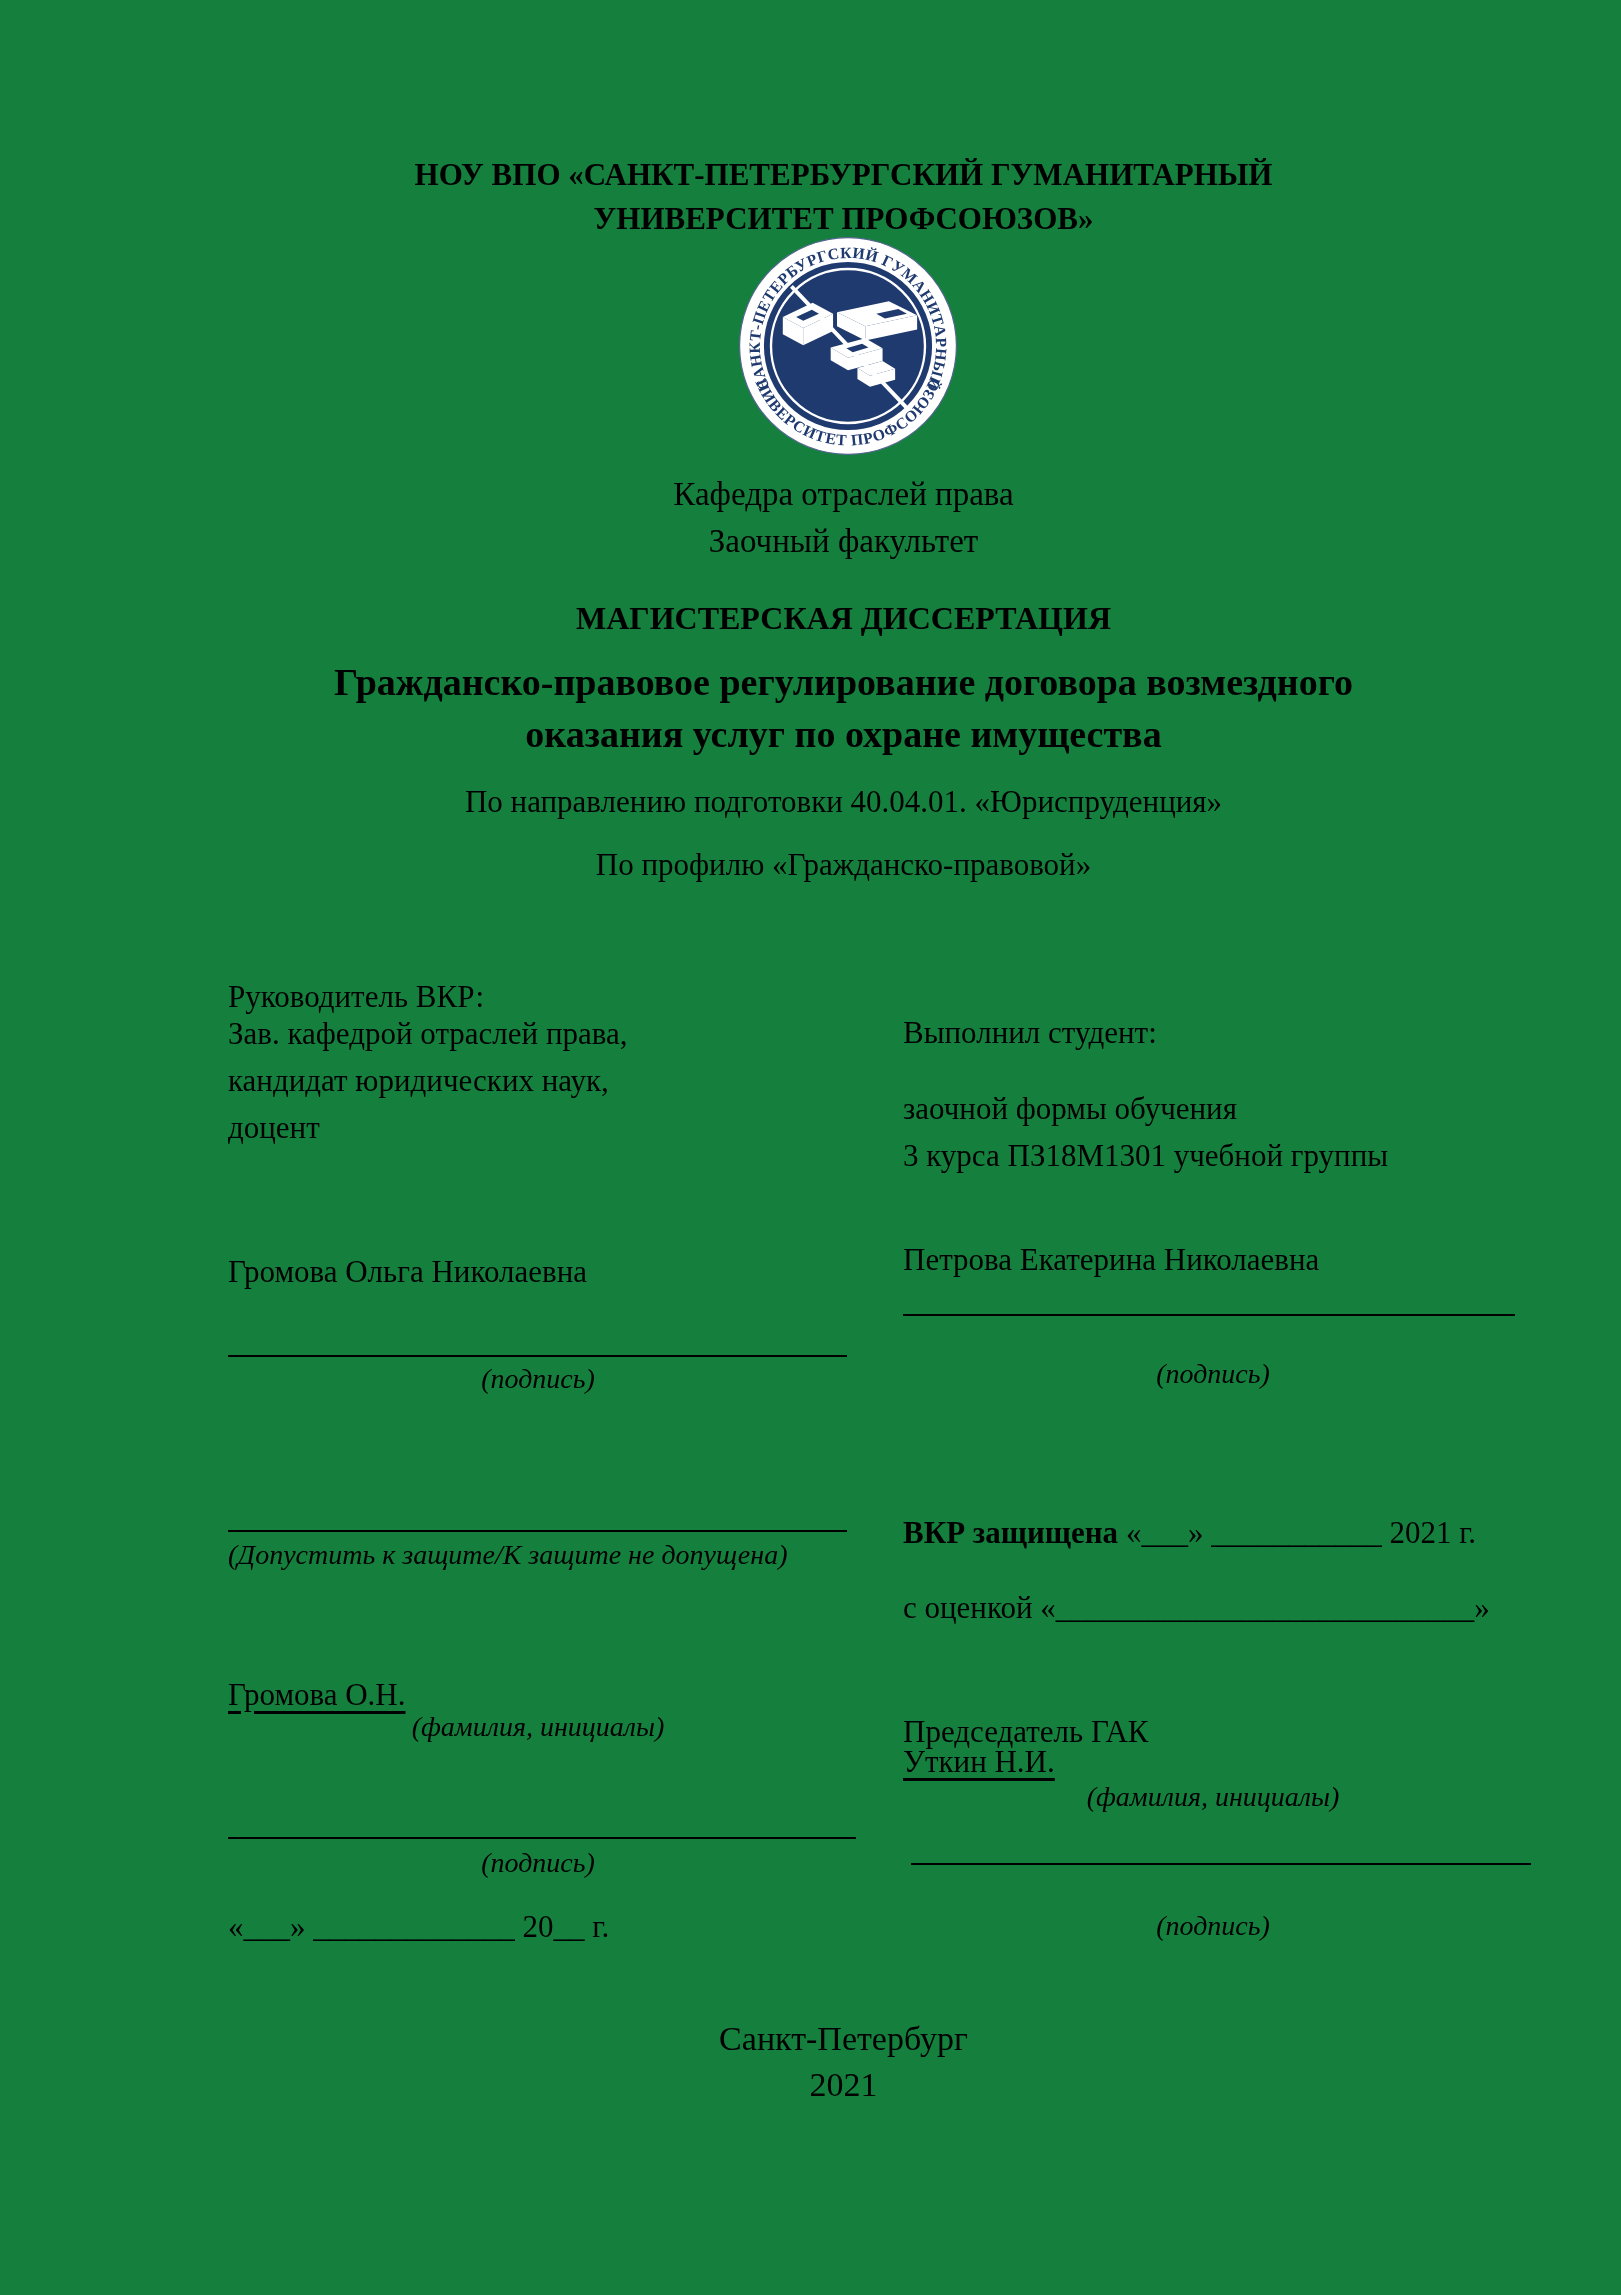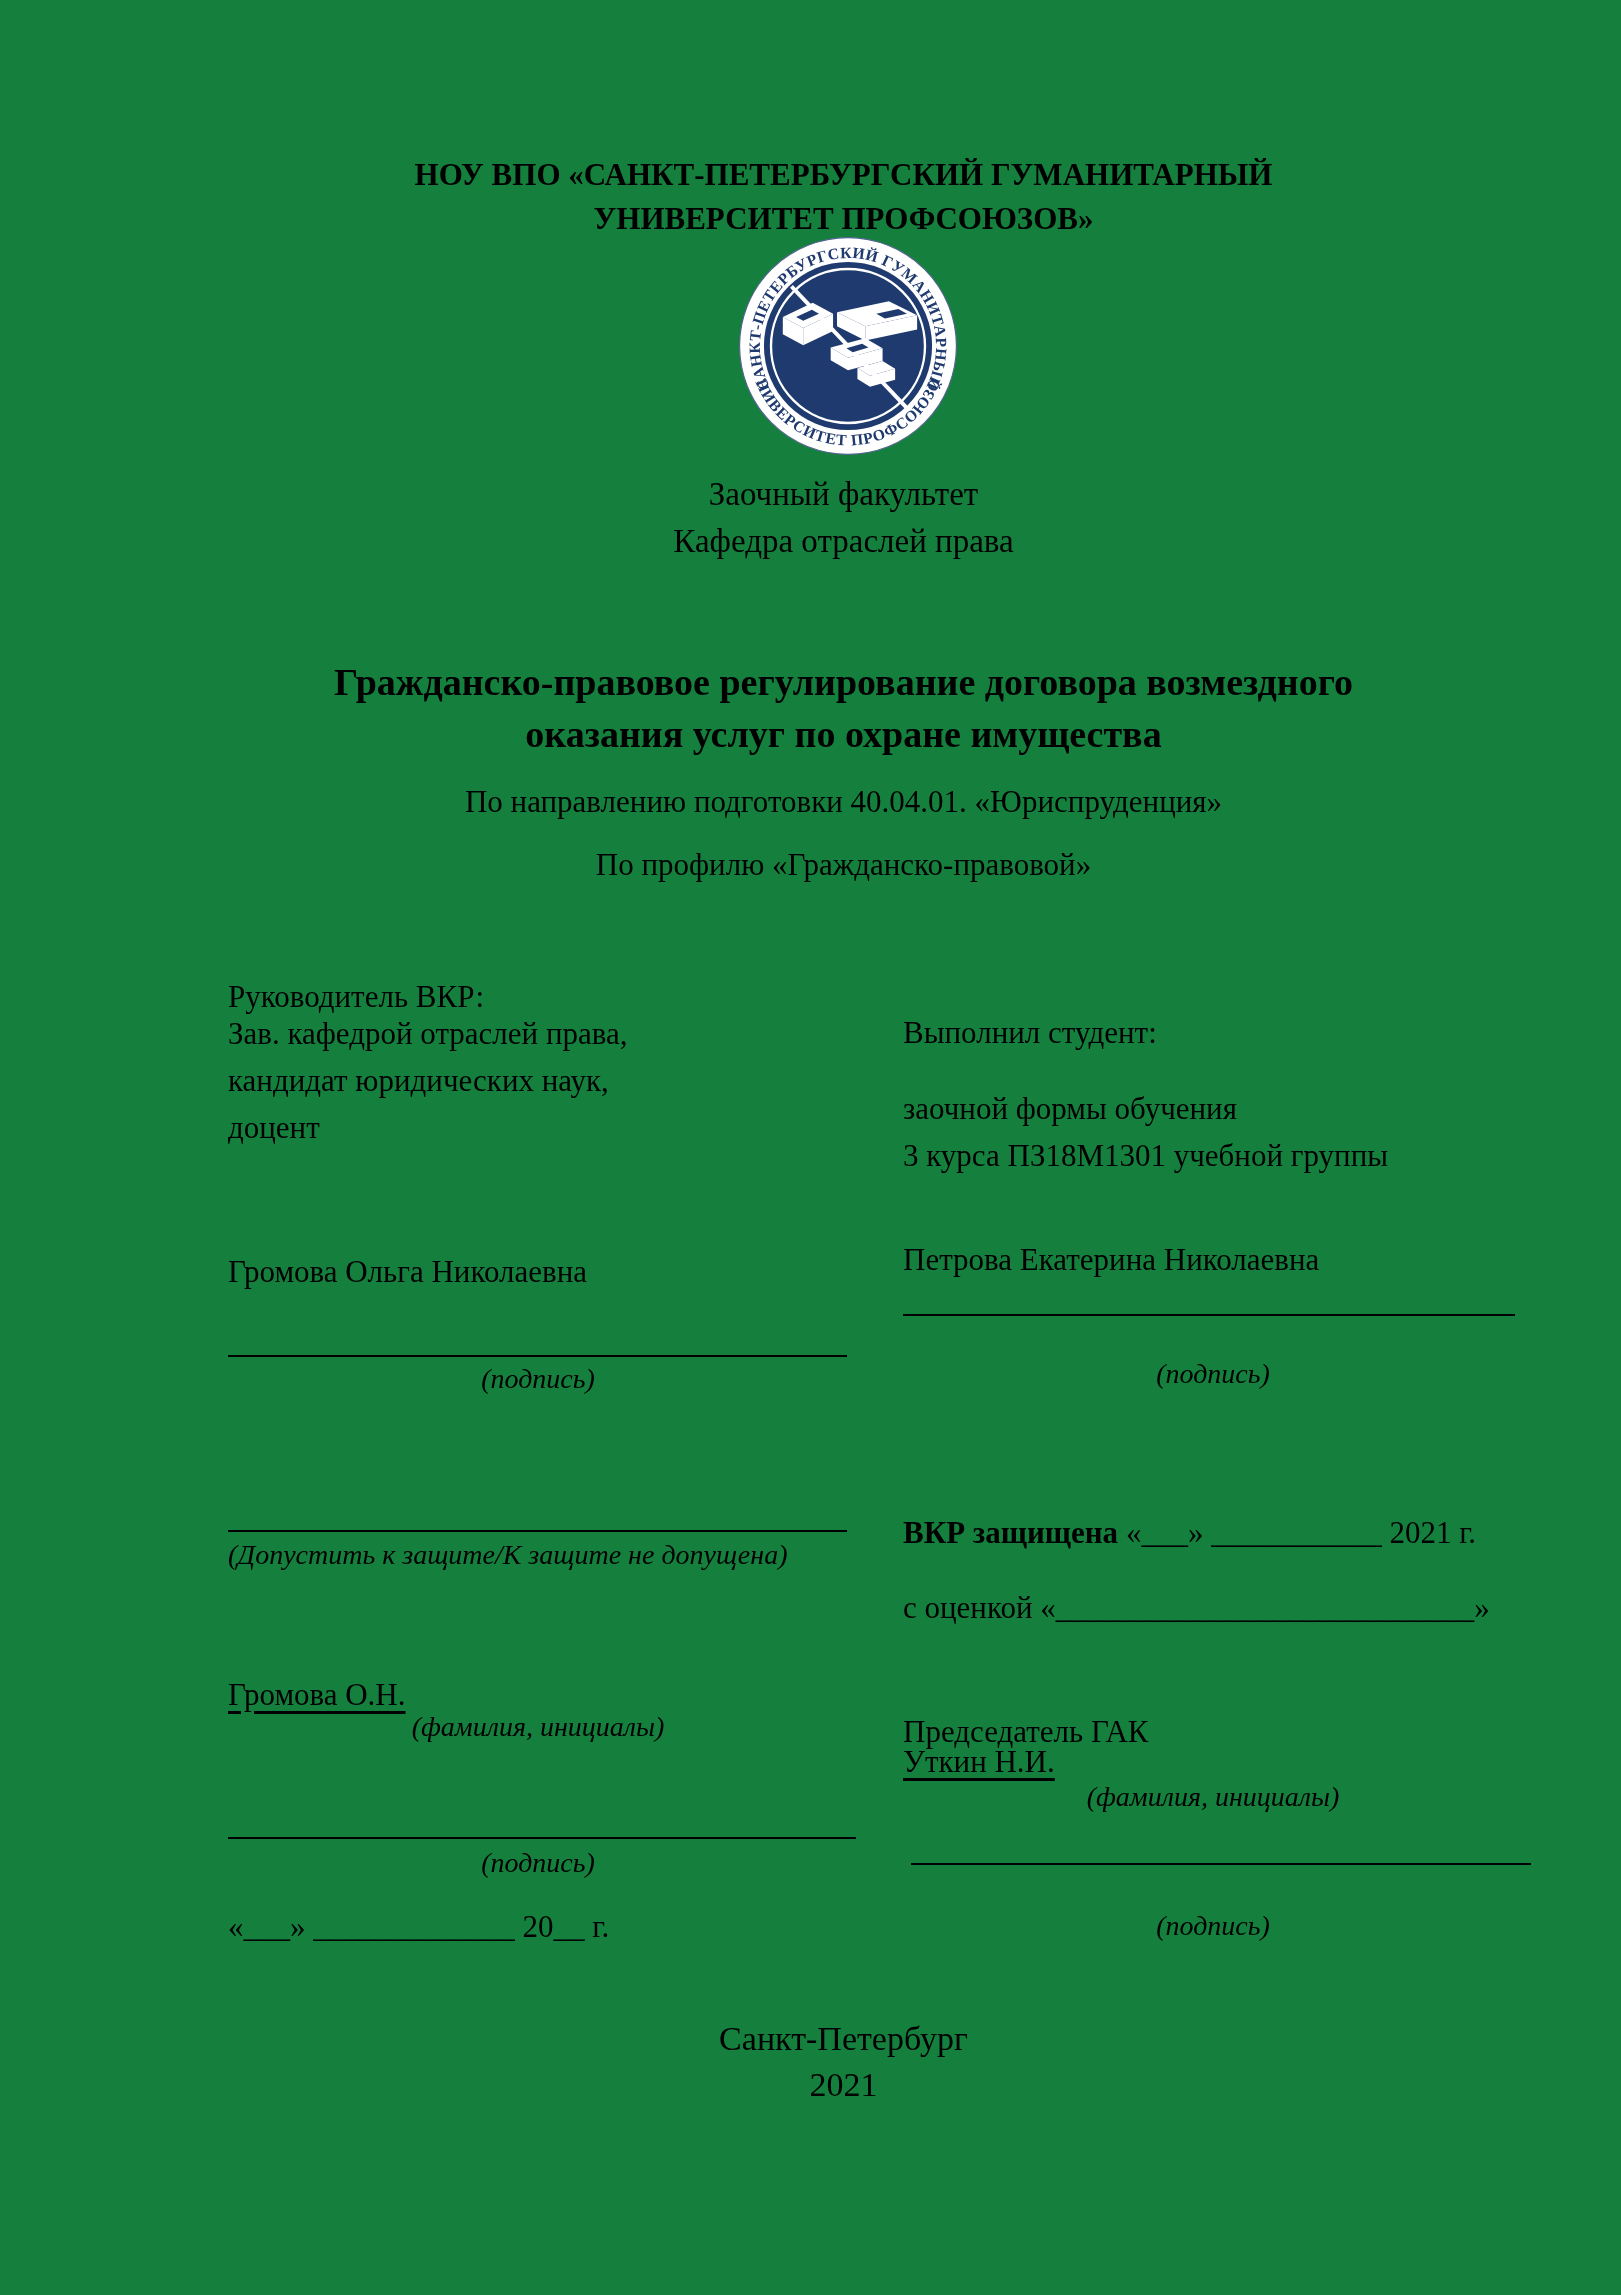--- a/index.html
+++ b/index.html
@@ -80,24 +80,25 @@
       <text font-family="Liberation Serif, DejaVu Serif, serif" font-size="20" font-weight="bold" fill="#1f3a6e" letter-spacing="0.5">
         <textPath href="#arcTop" startOffset="50%" text-anchor="middle">САНКТ-ПЕТЕРБУРГСКИЙ ГУМАНИТАРНЫЙ</textPath>
       </text>
       <text font-family="Liberation Serif, DejaVu Serif, serif" font-size="20" font-weight="bold" fill="#1f3a6e" letter-spacing="1">
         <textPath href="#arcBottom" startOffset="50%" text-anchor="middle">УНИВЕРСИТЕТ ПРОФСОЮЗОВ</textPath>
       </text>
     </svg>
   </div>
 
   <div class="abs centered faculty-line" style="top:471px;">
+    <div>Кафедра отраслей права</div>
     <div>Заочный факультет</div>
-    <div>Кафедра отраслей права</div>
   </div>
 
+  <div class="abs centered worktype" style="top:599px;">МАГИСТЕРСКАЯ ДИССЕРТАЦИЯ</div>
 
   <div class="abs centered thesis-title" style="top:656px;">
     <div>Гражданско-правовое регулирование договора возмездного</div>
     <div>оказания услуг по охране имущества</div>
   </div>
 
   <div class="abs centered program-line" style="top:783px;">По направлению подготовки 40.04.01. «Юриспруденция»</div>
   <div class="abs centered program-line" style="top:846px;">По профилю «Гражданско-правовой»</div>
 
   <div class="abs colL body-text" style="top:973px;">Руководитель ВКР:</div>

